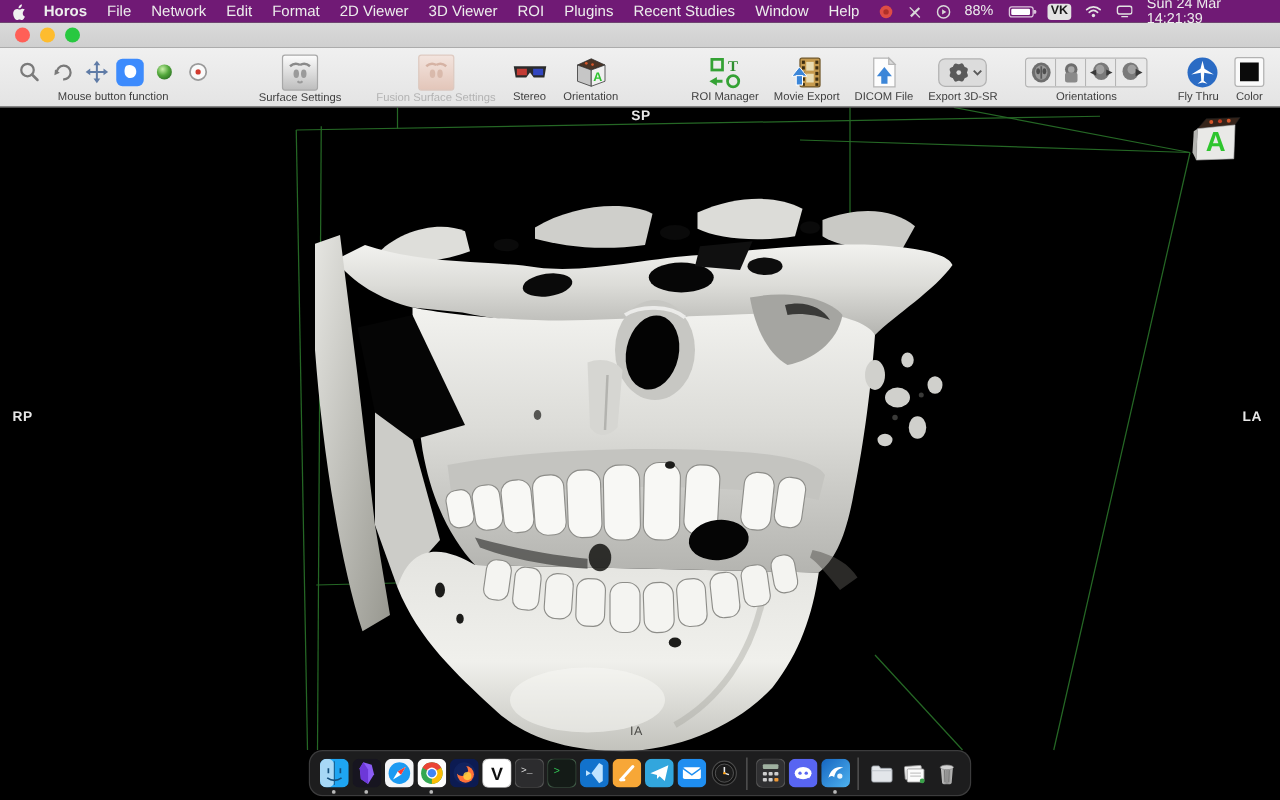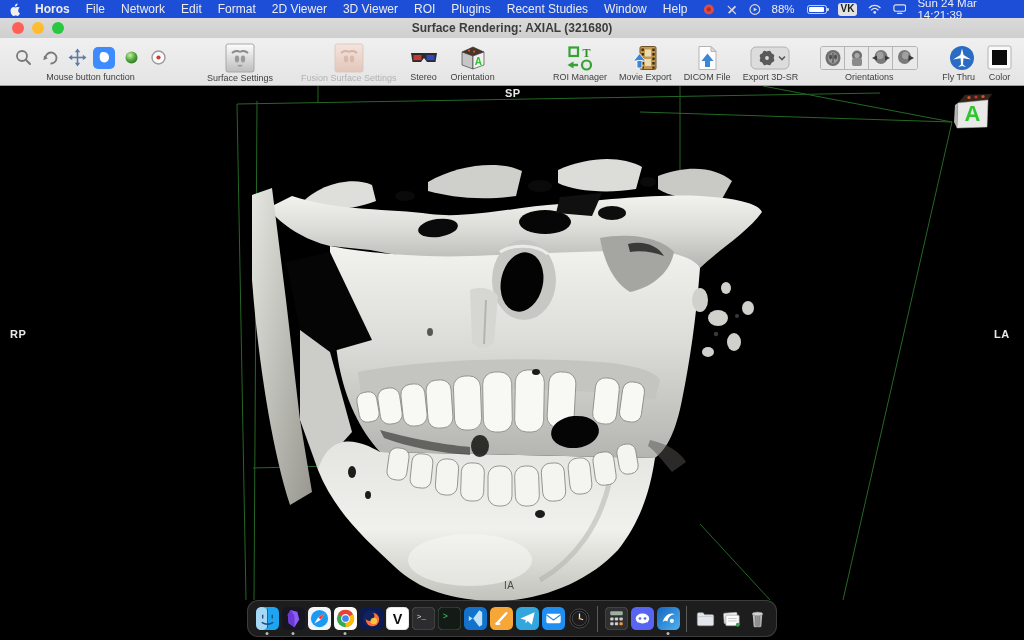--- a/index.html
+++ b/index.html
@@ -2,21 +2,21 @@
 <html><head>
 <meta charset="utf-8">
 <style>
   * { margin:0; padding:0; box-sizing:border-box; }
   html,body { width:1024px; height:640px; overflow:hidden; background:#000;
     font-family:"Liberation Sans", sans-serif; }
   .screen { position:relative; width:1024px; height:640px; background:#000; }
 
   
   .menubar { position:absolute; top:0; left:0; width:1024px; height:18px;
-    background:#1d4ed8; display:flex; align-items:center; padding:0 10px;
+    background:#701a75; display:flex; align-items:center; padding:0 10px;
     color:#ededed; font-size:12px; z-index:50; }
   .menubar .apple { margin-right:14px; display:flex; align-items:center; }
   .menubar .appname { font-weight:bold; margin-right:16px; }
   .menubar .mitem { margin-right:16px; white-space:nowrap; }
   .menubar .spacer { flex:1; }
   .status { display:flex; align-items:center; gap:11px; font-size:11.5px; }
   .status svg { display:block; }
   .battery-wrap { display:flex; align-items:center; gap:12px; }
   .battery { width:20px; height:9px; border:1px solid rgba(255,255,255,.75);
     border-radius:2.5px; position:relative; }
@@ -135,21 +135,20 @@
       <span>Sun 24 Mar 14:21:39</span>
     </div>
   </div>
 
   <div class="titlebar">
     <div class="lights">
       <span class="light red"></span>
       <span class="light yel"></span>
       <span class="light grn"></span>
     </div>
-    <span class="title">Surface Rendering: AXIAL (321680)</span>
   </div>
 
   <div class="toolbar">
 
     <div class="tgroup">
       <div class="ticons">
         <span class="mousebtn">
           <svg width="19" height="19" viewBox="0 0 19 19">
             <circle cx="8" cy="8" r="5" fill="none" stroke="#7a7a7a" stroke-width="1.8"></circle>
             <line x1="11.8" y1="11.8" x2="16" y2="16" stroke="#7a7a7a" stroke-width="2" stroke-linecap="round"></line>

